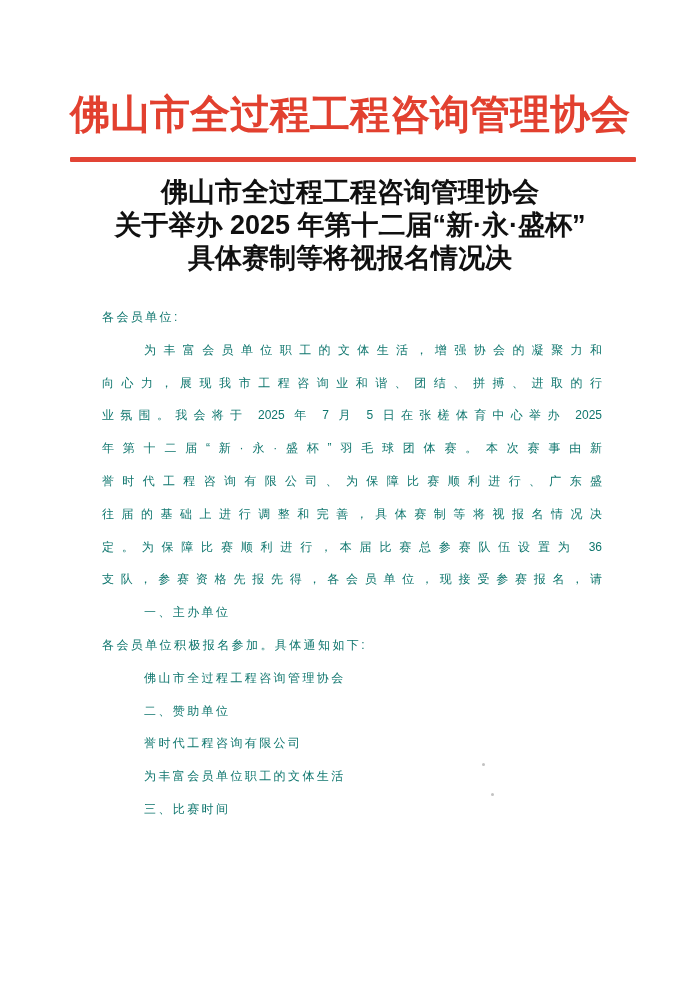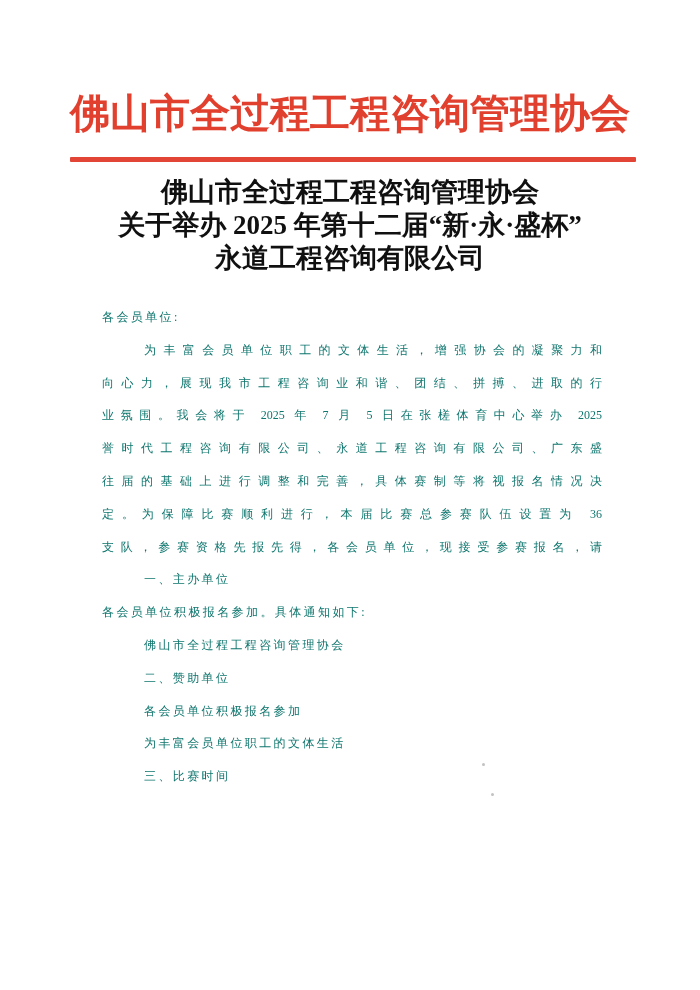--- a/index.html
+++ b/index.html
@@ -6,21 +6,21 @@
     margin: 0;
     padding: 0;
     background: #ffffff;
   }
   .page {
     position: relative;
     width: 700px;
     height: 990px;
     background: #ffffff;
     overflow: hidden;
-    font-family: Liberation Serif, serif;
+    font-family: Liberation Sans, sans-serif;
     color: #1d1d1d;
   }
   
   .masthead {
     position: absolute;
     top: 88px;
     left: 0;
     width: 700px;
     text-align: center;
     font-size: 40px;
@@ -96,37 +96,38 @@
 
 <div class="page">
 
   <div class="masthead">佛山市全过程工程咨询管理协会</div>
 
   <div class="red-rule"></div>
 
   <div class="doc-title">
     <div class="t-line">佛山市全过程工程咨询管理协会</div>
     <div class="t-line">关于举办 2025 年第十二届“新·永·盛杯”</div>
-    <div class="t-line">永道工程咨询有限公司</div>
+    <div class="t-line">具体赛制等将视报名情况决</div>
   </div>
 
   <div class="body-text">
     <div class="ln">各会员单位:</div>
     <div class="ln just ind">为丰富会员单位职工的文体生活，增强协会的凝聚力和</div>
     <div class="ln just">向心力，展现我市工程咨询业和谐、团结、拼搏、进取的行</div>
     <div class="ln just">业氛围。我会将于 2025 年 7 月 5 日在张槎体育中心举办 2025</div>
-    <div class="ln just">誉时代工程咨询有限公司、永道工程咨询有限公司、广东盛</div>
+    <div class="ln just">年第十二届“新·永·盛杯”羽毛球团体赛。本次赛事由新</div>
+    <div class="ln just">誉时代工程咨询有限公司、为保障比赛顺利进行、广东盛</div>
     <div class="ln just">往届的基础上进行调整和完善，具体赛制等将视报名情况决</div>
     <div class="ln just">定。为保障比赛顺利进行，本届比赛总参赛队伍设置为 36</div>
     <div class="ln just">支队，参赛资格先报先得，各会员单位，现接受参赛报名，请</div>
     <div class="ln ind">一、主办单位</div>
     <div class="ln">各会员单位积极报名参加。具体通知如下:</div>
     <div class="ln ind">佛山市全过程工程咨询管理协会</div>
     <div class="ln ind">二、赞助单位</div>
-    <div class="ln ind">各会员单位积极报名参加</div>
+    <div class="ln ind">誉时代工程咨询有限公司</div>
     <div class="ln ind">为丰富会员单位职工的文体生活</div>
     <div class="ln ind">三、比赛时间</div>
   </div>
 
   <div class="speck s1"></div>
   <div class="speck s2"></div>
 
 </div>
 
 </body></html>

